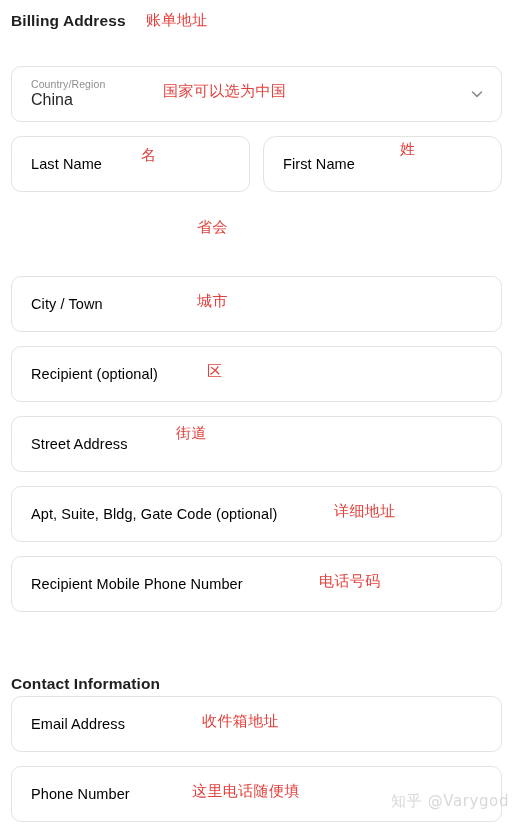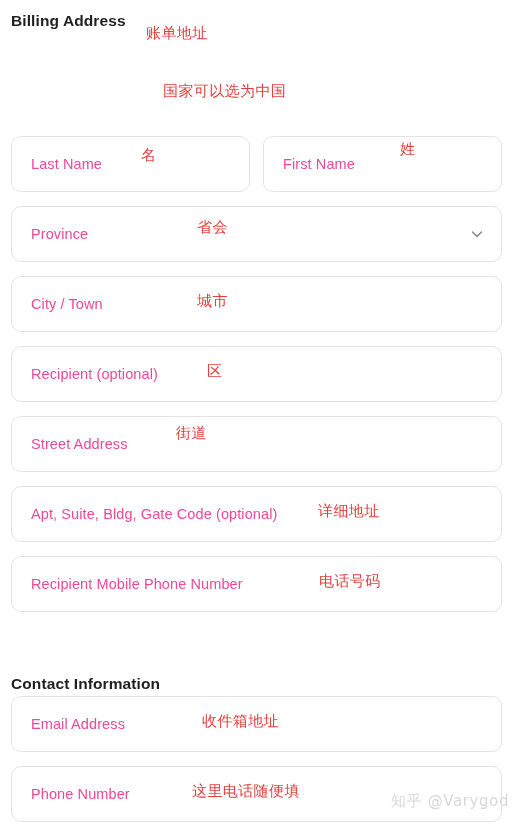--- a/index.html
+++ b/index.html
@@ -44,27 +44,27 @@
     left: 11px;
     width: 491px;
     height: 56px;
     border: 1px solid #e3e3e3;
     border-radius: 10px;
     background: #ffffff;
     display: flex;
     align-items: center;
   }
   .field.half-left  { left: 11px;  width: 239px; }
-  .field.half-right { left: 263px; width: 239px; }
+  .field.half-right { left: 263px; width: 239px; border-radius: 13px; }
 
   .placeholder {
     position: absolute;
     left: 19px;
     font-size: 14.5px;
-    color: #ec4899;
+    color: #000000;
     font-weight: 400;
     white-space: nowrap;
     letter-spacing: 0.1px;
   }
 
   
   .stack {
     position: absolute;
     left: 19px;
     display: flex;
@@ -118,63 +118,66 @@
     white-space: nowrap;
     pointer-events: none;
   }
 </style>
 </head>
 <body>
 
 <div class="page">
 
   <div class="section-heading" id="heading-billing">Billing Address</div>
-  <div class="annot" style="left:146px; top:24px;">账单地址</div>
+  <div class="annot" style="left:146px; top:11px;">账单地址</div>
 
+  <div class="field" style="top:66px;">
+    <div class="stack">
+      <span class="mini-label">Country/Region</span>
+      <span class="value">China</span>
+    </div>
+    <span class="chevron">
+      <svg viewBox="0 0 16 16" fill="none" aria-hidden="true">
+        <path d="M3.5 6 L8 10.4 L12.5 6" stroke="currentColor" stroke-width="1.5" stroke-linecap="round" stroke-linejoin="round"></path>
+      </svg>
+    </span>
+  </div>
   <div class="annot" style="left:163px; top:82px;">国家可以选为中国</div>
 
   <div class="field half-left" style="top:136px;">
     <span class="placeholder">Last Name</span>
   </div>
   <div class="annot" style="left:141px; top:146px;">名</div>
 
   <div class="field half-right" style="top:136px;">
     <span class="placeholder">First Name</span>
   </div>
   <div class="annot" style="left:400px; top:140px;">姓</div>
 
-  <div class="field" style="top:206px;">
-    <span class="placeholder">Province</span>
-    <span class="chevron">
-      <svg viewBox="0 0 16 16" fill="none" aria-hidden="true">
-        <path d="M3.5 6 L8 10.4 L12.5 6" stroke="currentColor" stroke-width="1.5" stroke-linecap="round" stroke-linejoin="round"></path>
-      </svg>
-    </span>
-  </div>
   <div class="annot" style="left:197px; top:218px;">省会</div>
 
   <div class="field" style="top:276px;">
     <span class="placeholder">City / Town</span>
   </div>
   <div class="annot" style="left:197px; top:292px;">城市</div>
 
   <div class="field" style="top:346px;">
     <span class="placeholder">Recipient (optional)</span>
   </div>
   <div class="annot" style="left:207px; top:362px;">区</div>
 
   <div class="field" style="top:416px;">
     <span class="placeholder">Street Address</span>
   </div>
   <div class="annot" style="left:176px; top:424px;">街道</div>
 
   <div class="field" style="top:486px;">
     <span class="placeholder">Apt, Suite, Bldg, Gate Code (optional)</span>
   </div>
-  <div class="annot" style="left:318px; top:502px;">详细地址</div>
+  <div class="annot" style="left:334px; top:502px;">详细地址</div>
 
   <div class="field" style="top:556px;padding-left:12px;">
     <span class="placeholder">Recipient Mobile Phone Number</span>
   </div>
   <div class="annot" style="left:319px; top:572px;">电话号码</div>
 
   <div class="section-heading" id="heading-contact">Contact Information</div>
 
   <div class="field" style="top:696px;">
     <span class="placeholder">Email Address</span>

